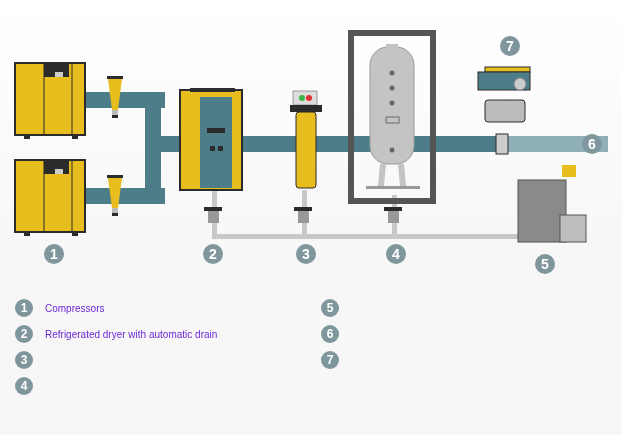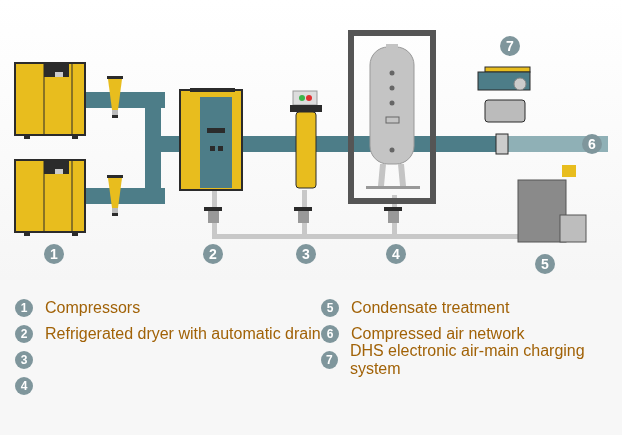--- a/index.html
+++ b/index.html
@@ -2,21 +2,21 @@
 <html><head>
 <meta charset="utf-8">
 <style>
   html,body{margin:0;padding:0;}
   body{width:622px;height:435px;background:#f7f7f7;font-family:"Liberation Sans",sans-serif;overflow:hidden;position:relative;}
   #diagram{position:absolute;left:0;top:0;width:622px;height:280px;background:linear-gradient(#ffffff,#f6f6f6);}
   .badge{position:absolute;width:20px;height:20px;border-radius:50%;background:#7f969c;color:#fff;font-size:14px;line-height:20px;text-align:center;font-weight:bold;}
   .legend{position:absolute;top:295px;}
   .legend-item{display:flex;align-items:center;height:26px;}
   .legend-item .num{width:18px;height:18px;border-radius:50%;background:#7f969c;color:#fff;font-size:12px;line-height:18px;text-align:center;font-weight:bold;margin-right:12px;}
-  .legend-item .txt{font-size:16px;color:#a16207;}
+  .legend-item .txt{font-size:10px;color:#6d28d9;}
 </style>
 </head>
 <body>
 
 <div id="diagram">
   <svg width="622" height="280">
 
     <g>
       <rect x="85" y="92" width="80" height="16" fill="#4d7d88"></rect>
       <rect x="85" y="188" width="80" height="16" fill="#4d7d88"></rect>
@@ -141,23 +141,20 @@
   <div class="legend-item">
       <span class="num">3</span>
     </div>
   <div class="legend-item">
       <span class="num">4</span>
     </div>
 </div>
 <div class="legend" style="left:321px">
   <div class="legend-item">
       <span class="num">5</span>
-      <span class="txt">Condensate treatment</span>
     </div>
   <div class="legend-item">
       <span class="num">6</span>
-      <span class="txt">Compressed air network</span>
     </div>
   <div class="legend-item">
       <span class="num">7</span>
-      <span class="txt">DHS electronic air-main charging system</span>
     </div>
 </div>
 
 </body></html>

